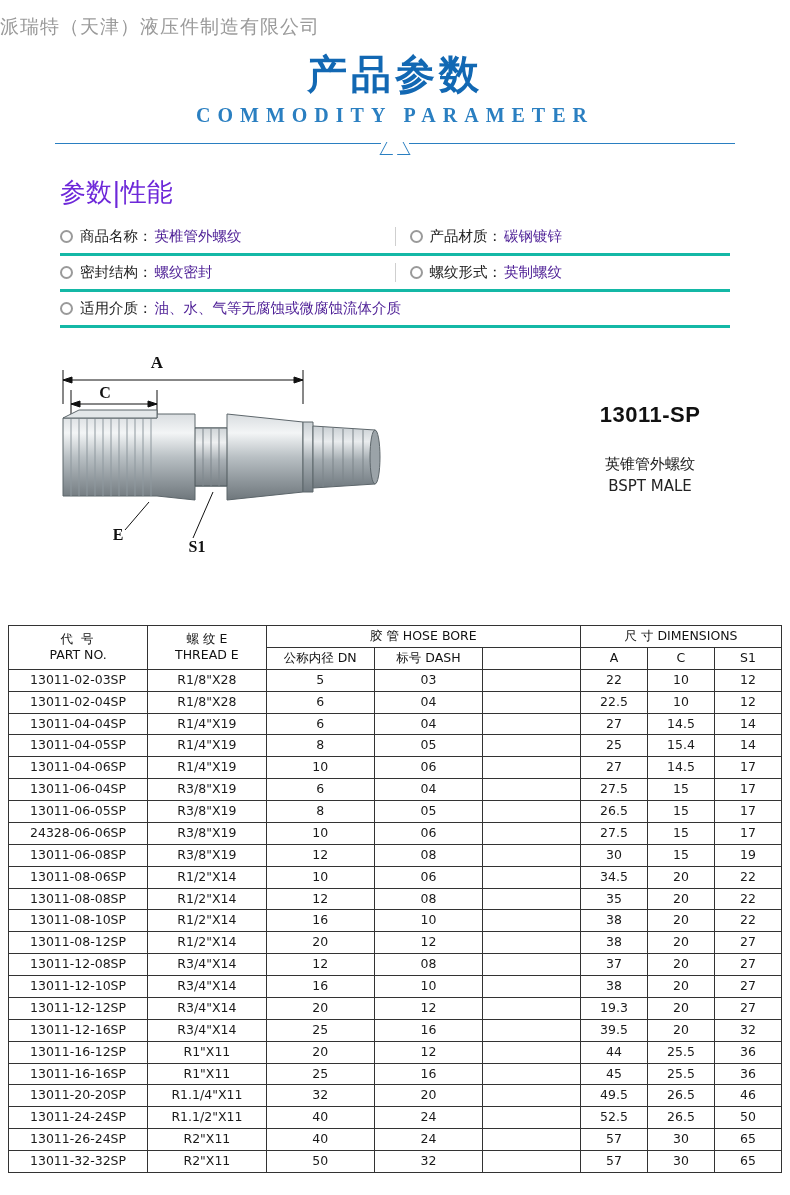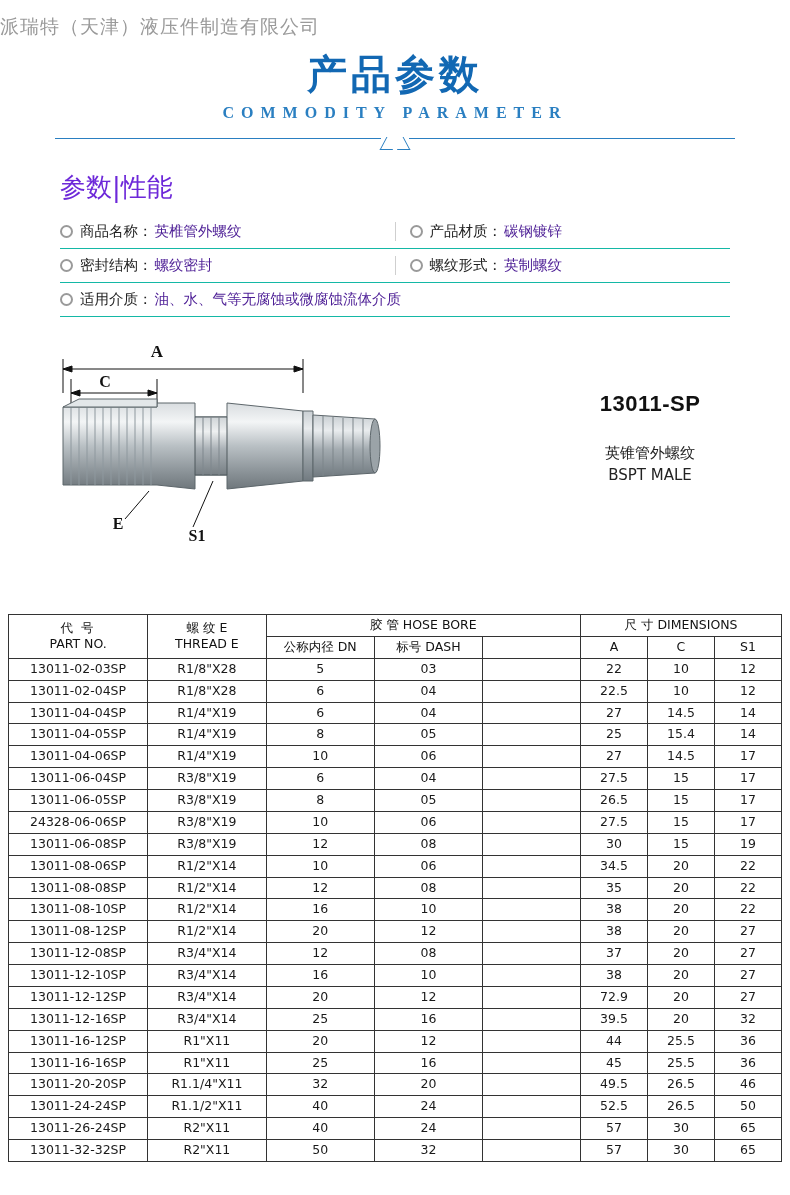--- a/index.html
+++ b/index.html
@@ -24,21 +24,21 @@
   .main-title{
     font-size:40px;
     font-weight:bold;
     color:#1268b3;
     letter-spacing:4px;
     line-height:1.1;
     font-family:"DejaVu Sans","Liberation Sans",sans-serif;
   }
   .sub-title{
     margin-top:8px;
-    font-size:16px;
+    font-size:20px;
     color:#2a7fc1;
     letter-spacing:7px;
     font-weight:bold;
     font-family:"Liberation Serif","DejaVu Serif",serif;
   }
   .rule-wrap{position:relative;height:26px;margin-top:8px;}
   .rule{
     position:absolute;left:55px;right:55px;top:8px;height:0;
     border-top:1px solid #2a7fc1;
   }
@@ -61,21 +61,21 @@
   .params{margin:14px 60px 0 60px;}
   .params-heading{
     font-size:26px;
     color:#6d28d9;
     margin-bottom:10px;
     font-family:"DejaVu Sans","Liberation Sans",sans-serif;
   }
   .prow{
     display:flex;
     align-items:flex-end;
-    border-bottom:1px solid #14b8a6;
+    border-bottom:3px solid #14b8a6;
     padding:7px 0 7px 0;
     font-size:14.5px;
     font-family:"DejaVu Sans","Liberation Sans",sans-serif;
   }
   .pcell{display:flex;align-items:center;flex:1 1 0;min-width:0;}
   .pcell.wide{flex:1 1 100%;}
   .divider{
     width:1px;background:#cfcfcf;align-self:stretch;margin:0 14px;
   }
   .bullet{
@@ -450,21 +450,21 @@
             <td class="dimcol">38</td>
             <td class="dimcol">20</td>
             <td class="dimcol">27</td>
           </tr>
           <tr>
             <td class="partcol">13011-12-12SP</td>
             <td class="threadcol">R3/4"X14</td>
             <td class="dncol">20</td>
             <td class="dashcol">12</td>
             <td class="spacer"></td>
-            <td class="dimcol">72.9</td>
+            <td class="dimcol">19.3</td>
             <td class="dimcol">20</td>
             <td class="dimcol">27</td>
           </tr>
           <tr>
             <td class="partcol">13011-12-16SP</td>
             <td class="threadcol">R3/4"X14</td>
             <td class="dncol">25</td>
             <td class="dashcol">16</td>
             <td class="spacer"></td>
             <td class="dimcol">39.5</td>

